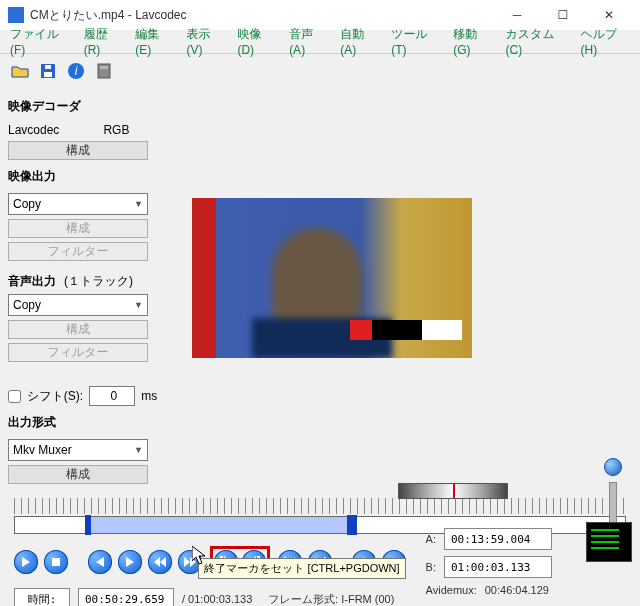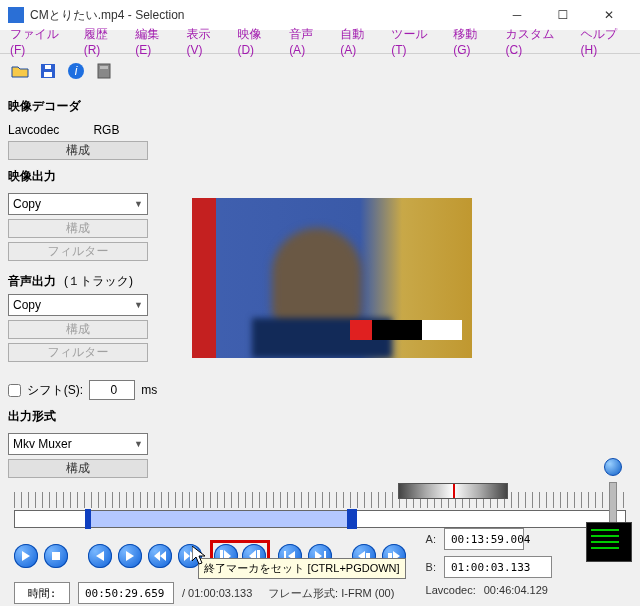--- a/index.html
+++ b/index.html
@@ -3,41 +3,41 @@
 <meta charset="utf-8">
 <style>
 *{box-sizing:border-box;margin:0;padding:0;font-family:"MS UI Gothic","Meiryo",sans-serif;font-size:12px}
 body{background:#f0f0f0;width:640px;height:606px;overflow:hidden;position:relative}
 .titlebar{height:30px;background:#fff;display:flex;align-items:center;padding:0 8px;color:#333}
 .titlebar .icon{width:16px;height:16px;background:#2a6fd6;margin-right:6px}
 .titlebar .title{flex:1}
 .winbtns{display:flex;gap:0}
 .winbtn{width:46px;height:30px;display:flex;align-items:center;justify-content:center;color:#333}
 .menubar{height:24px;background:#f0f0f0;display:flex;align-items:center;padding:0 4px;gap:2px;border-bottom:1px solid #d0d0d0}
-.menu-item{padding:3px 6px;color:#a21caf}
+.menu-item{padding:3px 6px;color:#15803d}
 .toolbar{height:34px;display:flex;align-items:center;padding:0 10px;gap:8px}
 .tb-icon{width:20px;height:20px;display:flex;align-items:center;justify-content:center}
 .content{display:flex;padding:6px 8px 2px 8px;gap:24px}
 .leftpane{width:160px;display:flex;flex-direction:column;gap:4px}
 .section-title{font-weight:bold;margin-top:4px;margin-bottom:4px}
 .row{display:flex;align-items:flex-start;gap:8px}
 .btn{height:19px;border:1px solid #adadad;background:#e1e1e1;display:flex;align-items:center;justify-content:center;width:140px;color:#333}
 .btn.disabled{background:#ebebeb;color:#a0a0a0}
 .combo{height:22px;border:1px solid #7a7a7a;background:#fff;display:flex;align-items:center;padding:0 4px;width:140px;position:relative}
 .combo:after{content:"▼";position:absolute;right:4px;font-size:9px;color:#555}
 .preview{flex:1;padding-top:104px}
 .video{width:280px;height:160px;background:#1b2a52;position:relative;overflow:hidden}
 .video .sky{position:absolute;inset:0;background:linear-gradient(90deg,#4060b0 0%,#3a5aa8 60%,#c8a848 75%,#c09830 100%)}
 .video .bar{position:absolute;left:0;top:0;bottom:0;width:24px;background:#c42020}
 .video .head{position:absolute;left:80px;top:30px;width:90px;height:110px;background:#6a5844;border-radius:45px 45px 30px 30px;filter:blur(4px)}
 .video .shirt{position:absolute;left:60px;top:120px;width:140px;height:40px;background:#122a58;filter:blur(3px)}
 .video .lbl{position:absolute;right:10px;bottom:18px;width:90px;height:20px;background:#fff}
 .video .lbl:before{content:"";position:absolute;left:-22px;top:0;width:22px;height:20px;background:#e02020}
 .video .lbl:after{content:"";position:absolute;left:0;top:0;width:50px;height:20px;background:#000}
-.shift-row{display:flex;align-items:center;gap:6px;margin-top:14px}
+.shift-row{display:flex;align-items:center;gap:6px;margin-top:20px}
 .shift-row input[type=number]{width:46px;height:20px;border:1px solid #7a7a7a;text-align:right;padding:0 2px}
 .timeline{margin:12px 14px 0 14px}
 .ruler{height:16px;background:repeating-linear-gradient(90deg,#888 0,#888 1px,transparent 1px,transparent 7px);position:relative}
 .track{height:18px;border:1px solid #666;background:#fff;position:relative;margin-top:2px}
 .track .segA{position:absolute;left:70px;top:0;bottom:0;width:268px;background:#b4c8ff}
 .track .markerA{position:absolute;left:70px;top:-2px;bottom:-2px;width:6px;background:#1040c0}
 .track .markerB{position:absolute;left:332px;top:-2px;bottom:-2px;width:10px;background:#1040c0}
 .controls{display:flex;align-items:center;gap:6px;margin:12px 14px 0 14px}
 .cbtn{width:24px;height:24px;border-radius:50%;background:radial-gradient(circle at 30% 30%,#79b8ff,#0b5ed7);display:flex;align-items:center;justify-content:center;color:#fff;font-weight:bold;font-size:11px;box-shadow:0 0 0 1px #0a4bb0 inset}
 .cbtn svg{fill:#fff}
@@ -55,21 +55,21 @@
 .ab .r{display:flex;align-items:center;gap:8px}
 .thumb{position:absolute;right:8px;top:522px;width:46px;height:40px;background:#000;border:1px solid #444}
 .thumb:before{content:"";position:absolute;left:4px;top:6px;width:28px;height:2px;background:#0c0;box-shadow:0 6px 0 #0c0,0 12px 0 #0c0,0 18px 0 #0c0}
 .cursor{position:absolute;left:192px;top:546px;z-index:25}
 </style>
 </head>
 <body>
 
 <div class="titlebar">
   <div class="icon"></div>
-  <div class="title">CMとりたい.mp4 - Selection</div>
+  <div class="title">CMとりたい.mp4 - Lavcodec</div>
   <div class="winbtns">
     <div class="winbtn">─</div>
     <div class="winbtn">☐</div>
     <div class="winbtn">✕</div>
   </div>
 </div>
 
 <div class="menubar">
   <div class="menu-item">ファイル(F)</div>
   <div class="menu-item">履歴(R)</div>
@@ -109,21 +109,21 @@
         <rect x="4" y="3" width="8" height="3" fill="#bbb"></rect>
       </svg>
     </div>
 </div>
 
 <div class="content">
   <div class="leftpane">
     <div class="section-title">映像デコーダ</div>
     <div class="row">
       <span>Lavcodec</span>
-      <span style="margin-left:26px">RGB</span>
+      <span style="margin-left:36px">RGB</span>
     </div>
     <div class="btn">構成</div>
 
     <div class="section-title">映像出力</div>
     <div class="combo">
         <span>Copy</span>
       </div>
     <div class="btn disabled">構成</div>
     <div class="btn disabled">フィルター</div>
 
@@ -250,28 +250,28 @@
   <span class="lbl-small" style="margin-left:8px">フレーム形式: I-FRM (00)</span>
 </div>
 
 <div class="timebar">
     <div class="red"></div>
   </div>
 
 <div class="ab">
   <div class="r">
       <span class="lbl-small">A:</span>
-      <div class="field" style="width:80px">00:13:59.004</div>
+      <div class="field" style="width:108px">00:13:59.004</div>
     </div>
   <div class="r">
       <span class="lbl-small">B:</span>
       <div class="field" style="width:108px">01:00:03.133</div>
     </div>
   <div class="r">
-      <span class="lbl-small">Lavcodec:</span>
+      <span class="lbl-small">Avidemux:</span>
       <span class="lbl-small">00:46:04.129</span>
     </div>
 </div>
 
 <div class="rightcol">
   <div class="knob" style="position:relative;left:0;top:0"></div>
   <div class="slider"></div>
 </div>
 
 <div class="thumb"></div>

